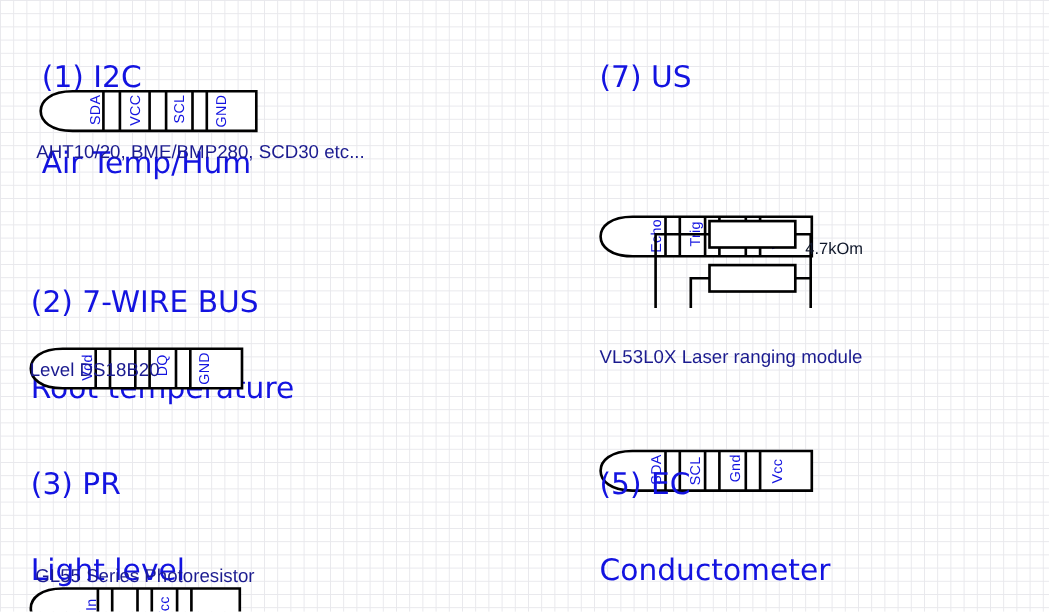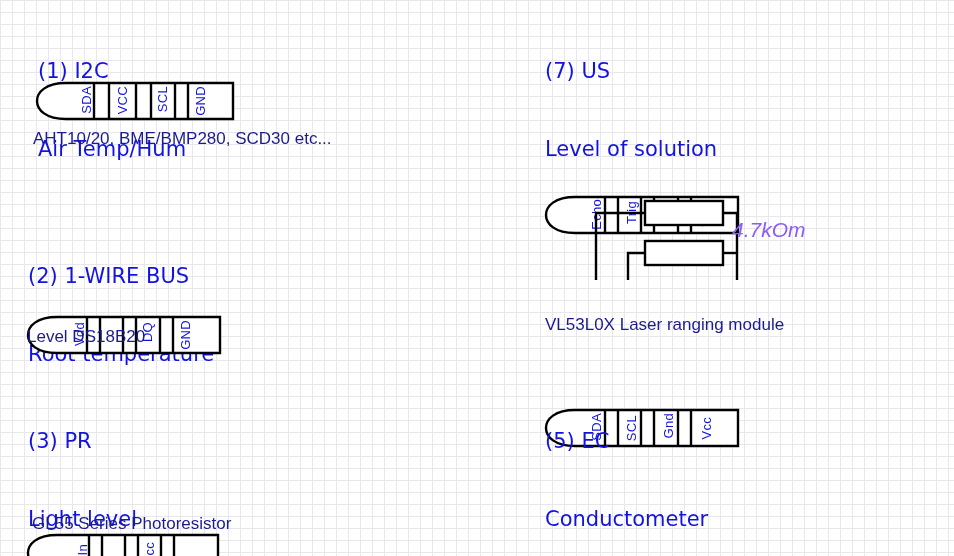--- a/index.html
+++ b/index.html
@@ -24,21 +24,21 @@
     position: absolute;
     inset: 0;
   }
 
   .block {
     position: absolute;
   }
 
   .title {
     color: #1313e0;
-    font-size: 21px;
+    font-size: 27px;
     line-height: 26px;
     white-space: pre;
     font-family: "DejaVu Sans", sans-serif;
     letter-spacing: 0px;
   }
   .title .l1 { display: block; }
   .title .l2 { display: block; }
 
   .caption {
     color: #1b1b8f;
@@ -67,25 +67,24 @@
     font-family: "Liberation Sans", sans-serif;
     writing-mode: vertical-rl;
     transform: rotate(180deg);
     white-space: nowrap;
     line-height: 13px;
     letter-spacing: 0.3px;
   }
 
   .resistor-label {
     position: absolute;
-    color: #8b5cf6;
-    font-size: 21px;
+    color: #0f172a;
+    font-size: 15px;
     font-family: "Liberation Sans", sans-serif;
     white-space: nowrap;
-    font-style: italic;
   }
 </style>
 </head>
 <body>
 
 <div class="canvas">
 
   <div class="block" style="left:38px; top:6px;">
     <div class="title">
       <span class="l1">(1) I2C</span>
@@ -106,21 +105,21 @@
     <span class="pinlabel" style="left:44px; top:4px;">SDA</span>
     <span class="pinlabel" style="left:80px; top:4px;">VCC</span>
     <span class="pinlabel" style="left:120px; top:4px;">SCL</span>
     <span class="pinlabel" style="left:158px; top:4px;">GND</span>
   </div>
 
   <div class="block caption" style="left:33px; top:129px;">AHT10/20, BME/BMP280, SCD30 etc...</div>
 
   <div class="block" style="left:28px; top:211px;">
     <div class="title">
-      <span class="l1">(2) 1-WIRE BUS</span>
+      <span class="l1">(2) 7-WIRE BUS</span>
       <span class="l2">Root temperature</span>
     </div>
   </div>
 
   <div class="block connector" style="left:27px; top:278px;">
     <svg width="196" height="38" viewBox="0 0 196 38">
       <path d="M 30 1 L 193 1 L 193 37 L 30 37 C 10 37 1 28 1 19 C 1 10 10 1 30 1 Z" fill="#ffffff" stroke="#000000" stroke-width="2.4"></path>
       <line x1="60" y1="1" x2="60" y2="37" stroke="#000000" stroke-width="2.4"></line>
       <line x1="73" y1="1" x2="73" y2="37" stroke="#000000" stroke-width="2.4"></line>
       <line x1="96" y1="1" x2="96" y2="37" stroke="#000000" stroke-width="2.4"></line>
@@ -154,21 +153,20 @@
     </svg>
     <span class="pinlabel" style="left:49px; top:10px;">In</span>
     <span class="pinlabel" style="left:116px; top:8px;">Vcc</span>
   </div>
 
   <div class="block caption" style="left:32px; top:514px;">GL55 Series Photoresistor</div>
 
   <div class="block" style="left:545px; top:6px;">
     <div class="title">
       <span class="l1">(7) US</span>
-      <span class="l2">Level of solution</span>
     </div>
   </div>
 
   <div class="block connector" style="left:545px; top:82px;">
     <svg width="196" height="38" viewBox="0 0 196 38">
       <path d="M 30 1 L 193 1 L 193 37 L 30 37 C 10 37 1 28 1 19 C 1 10 10 1 30 1 Z" fill="#ffffff" stroke="#000000" stroke-width="2.4"></path>
       <line x1="60" y1="1" x2="60" y2="37" stroke="#000000" stroke-width="2.4"></line>
       <line x1="73" y1="1" x2="73" y2="37" stroke="#000000" stroke-width="2.4"></line>
       <line x1="96" y1="1" x2="96" y2="37" stroke="#000000" stroke-width="2.4"></line>
       <line x1="109" y1="1" x2="109" y2="37" stroke="#000000" stroke-width="2.4"></line>

